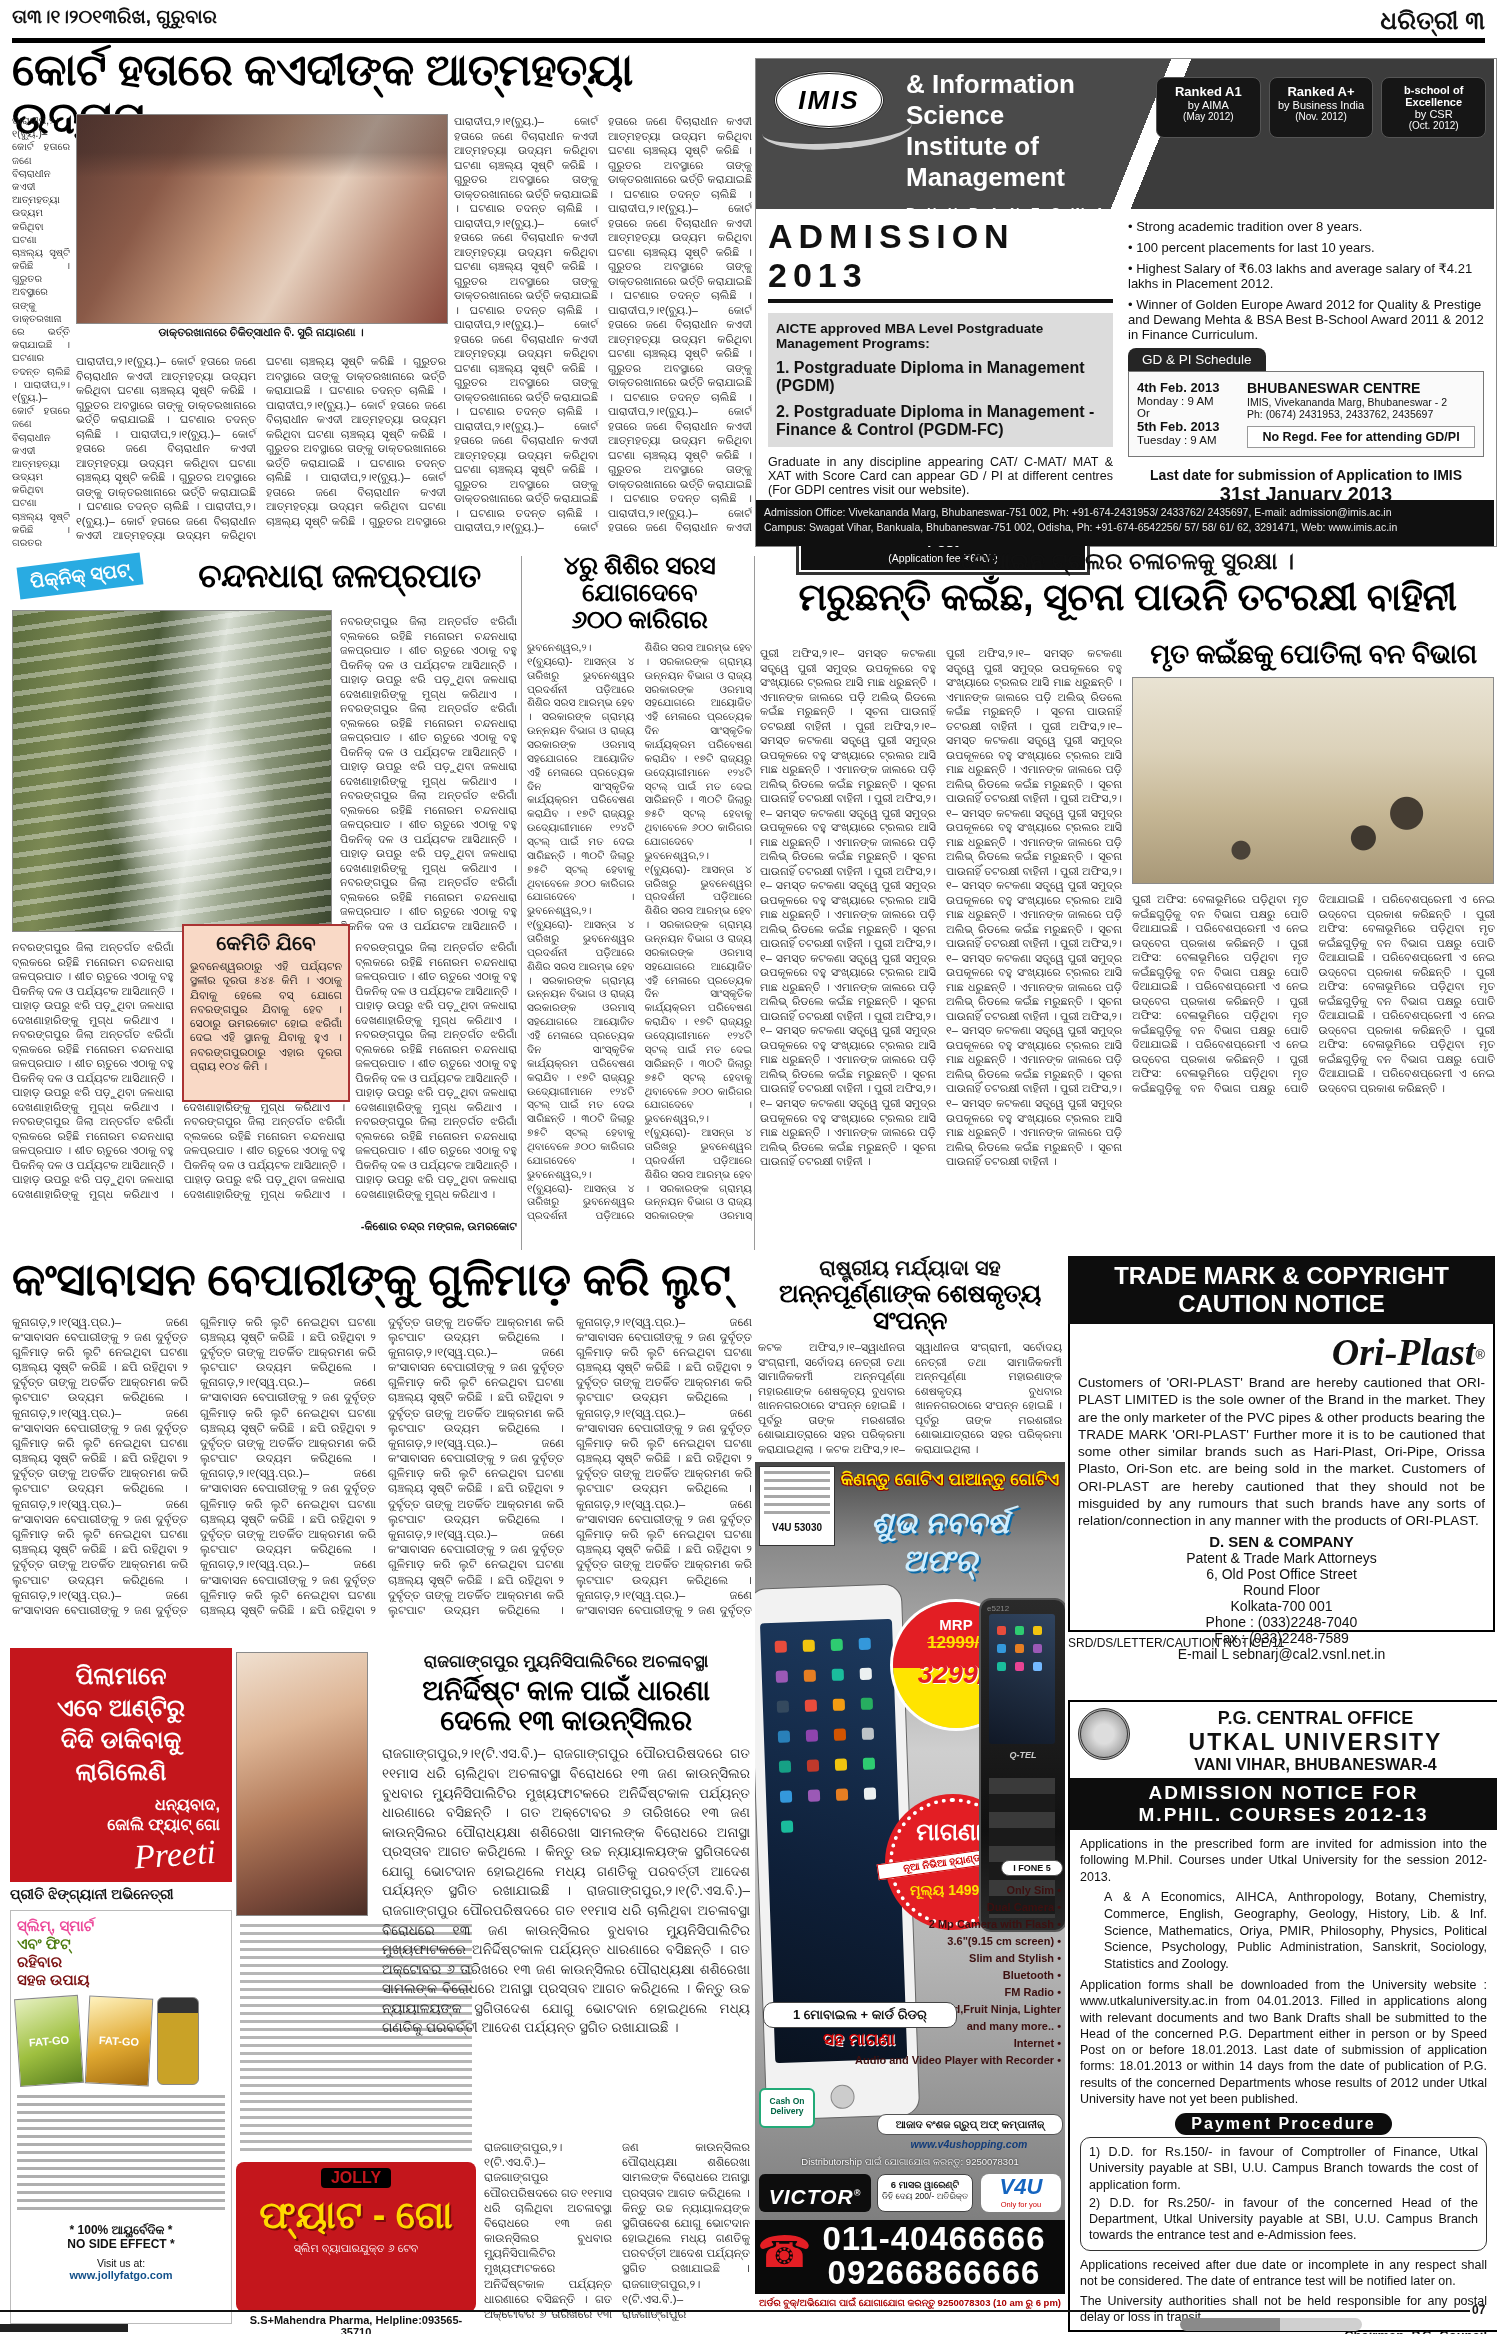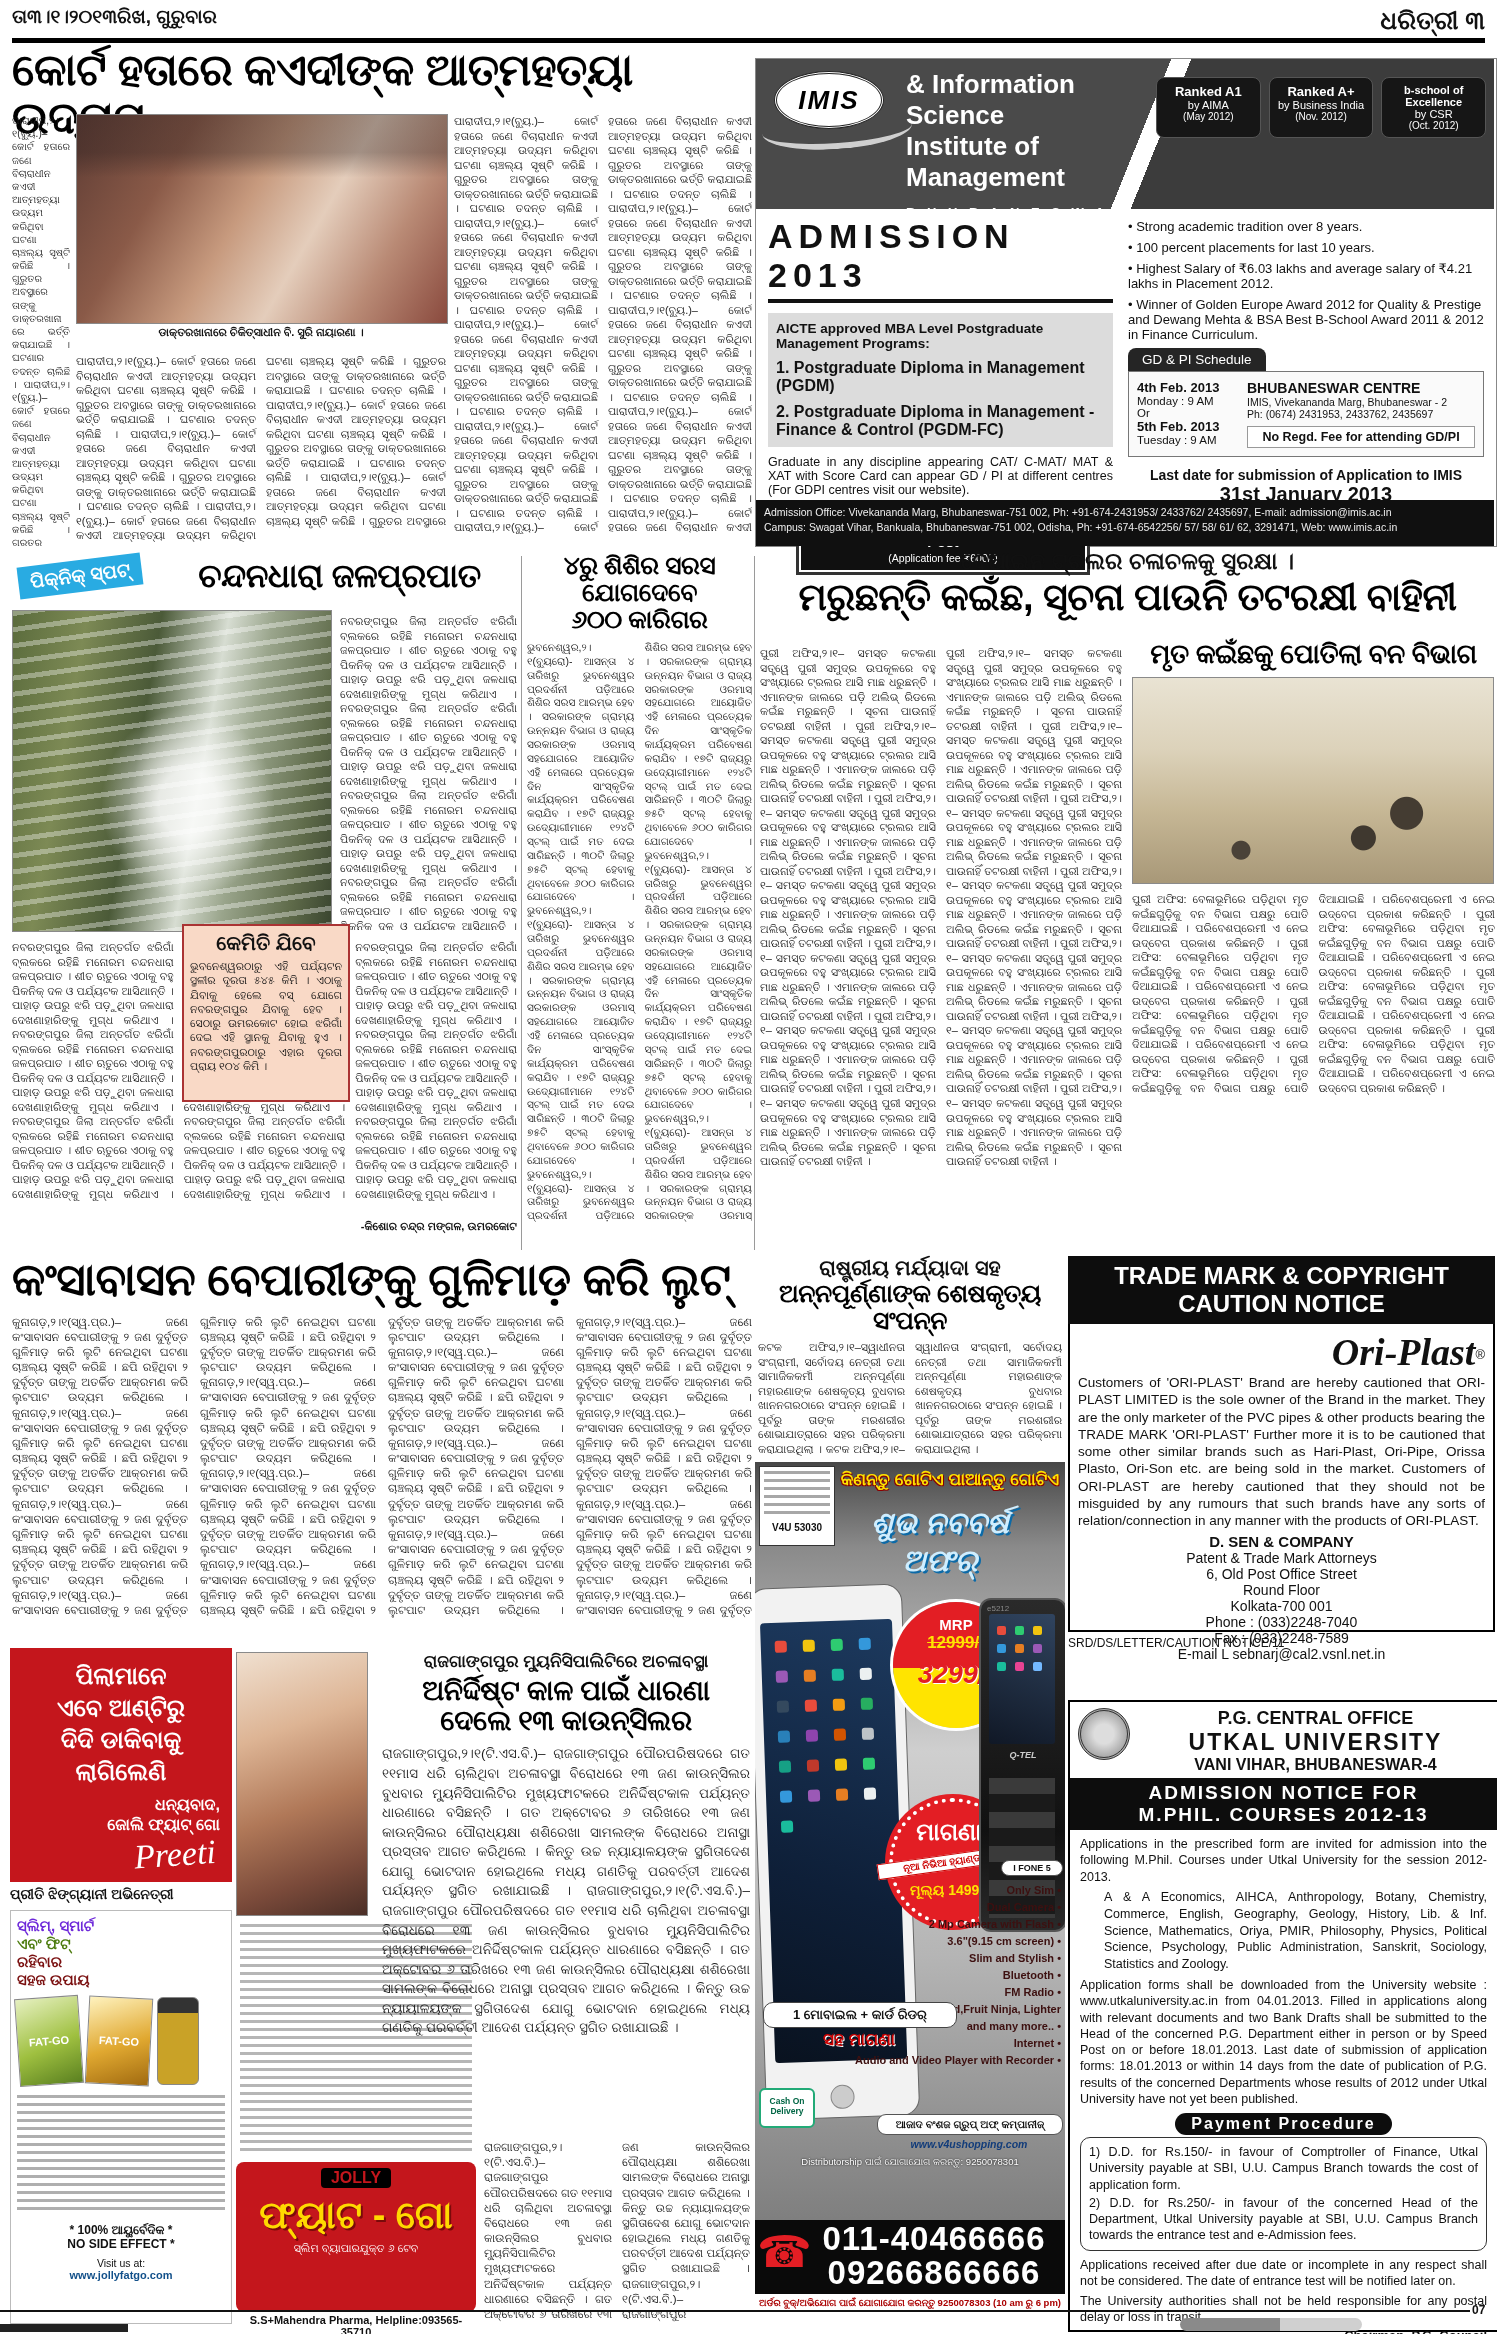--- a/index.html
+++ b/index.html
@@ -163,21 +163,21 @@
   <div class="ctr" style="font-size:24px;font-weight:800;margin-top:4px">ଦିଦି ଡାକିବାକୁ</div>
   <div class="ctr" style="font-size:24px;font-weight:800;margin-top:4px">ଲାଗିଲେଣି</div>
   <div style="font-size:16px;font-weight:bold;text-align:right;margin:10px 12px 0 0">ଧନ୍ୟବାଦ,</div>
   <div style="font-size:16px;font-weight:bold;text-align:right;margin:2px 12px 0 0">ଜୋଲି ଫ୍ୟାଟ୍ ଗୋ</div>
   <div style="font-family:'Liberation Serif',serif;font-style:italic;font-size:34px;text-align:right;margin:6px 16px 0 0;transform:rotate(-4deg)">Preeti</div>
 </div>
 <div class="abs cap" style="left:10px;top:1886px;width:222px;font-size:14px;text-align:left">ପ୍ରୀତି ଝିଙ୍ଗ୍ୟାନୀ ଅଭିନେତ୍ରୀ</div>
 <div class="abs photo" style="left:236px;top:1652px;width:130px;height:262px;background:linear-gradient(160deg,#f0e0d0,#ddb494 30%,#b07858 58%,#7a4a3a 82%,#4a2e26)"></div>
 
 <div class="abs" style="left:10px;top:1910px;width:222px;height:414px;border:1px solid #bbb;padding:6px;box-sizing:border-box">
-  <div style="font-size:15px;font-weight:800;color:#6d28d9">ସ୍ଲିମ୍, ସ୍ମାର୍ଟ</div>
+  <div style="font-size:15px;font-weight:800;color:#ec4899">ସ୍ଲିମ୍, ସ୍ମାର୍ଟ</div>
   <div style="font-size:15px;font-weight:800;color:#4d7c0f">ଏବଂ ଫିଟ୍</div>
   <div style="font-size:15px;font-weight:800;color:#7a1010">ରହିବାର</div>
   <div style="font-size:15px;font-weight:800;color:#7a1010">ସହଜ ଉପାୟ</div>
   <div style="display:flex;gap:6px;margin-top:8px">
     <div style="width:62px;height:86px;background:linear-gradient(160deg,#e6f0c0,#9fc040 55%,#5a8020);color:#fff;font-weight:800;font-size:11px;display:flex;align-items:center;justify-content:center;border:1px solid #888;transform:rotate(-4deg)">FAT-GO</div>
     <div style="width:62px;height:86px;background:linear-gradient(160deg,#fff3c0,#e0a830 55%,#a06a10);color:#fff;font-weight:800;font-size:11px;display:flex;align-items:center;justify-content:center;border:1px solid #888;transform:rotate(3deg)">FAT-GO</div>
     <div style="width:40px;height:86px;background:linear-gradient(180deg,#333 0 18%,#c9a227 18% 100%);border-radius:6px;border:1px solid #888"></div>
   </div>
   <div class="tinylines" style="margin-top:10px;height:120px;opacity:.55"></div>
   <div class="ctr" style="font-size:12px;font-weight:800;margin-top:8px">* 100% ଆୟୁର୍ବେଦିକ *</div>
@@ -254,20 +254,31 @@
   <div class="abs ctr" style="left:246px;top:398px;width:60px;background:#fff;border:1px solid #555;border-radius:8px;font-size:9px;font-weight:bold;padding:2px 0">I FONE 5</div>
 
   <div class="abs ctr" style="left:8px;top:540px;width:192px;background:#fff;border:1px solid #444;border-radius:10px;font-size:13px;font-weight:800;padding:4px 0">1 ମୋବାଇଲ + କାର୍ଡ ରିଡର୍</div>
   <div class="abs ctr" style="left:8px;top:568px;width:192px;color:#c00;font-size:17px;font-weight:800;text-shadow:1px 1px 0 #fff">ସହ ମାଗଣା</div>
 
   <div class="abs ctr" style="left:4px;top:626px;width:56px;height:40px;background:#fff;border:2px solid #2a7;border-radius:6px;font-size:8.5px;font-weight:bold;padding-top:6px;box-sizing:border-box;color:#064">Cash On Delivery</div>
   <div class="abs ctr" style="left:122px;top:652px;width:184px;background:#fff;border:1px solid #555;border-radius:9px;font-size:10.5px;font-weight:bold;padding:3px 0">ଆଜାଦ ବଂଶଜ ଗ୍ରୁପ୍ ଅଫ୍ କମ୍ପାନୀଜ୍</div>
   <div class="abs ctr" style="left:122px;top:676px;width:184px;color:#123c7a;font-size:10.5px;font-weight:bold;font-style:italic">www.v4ushopping.com</div>
   <div class="abs ctr" style="left:0;top:694px;width:310px;color:#fff;font-size:9.5px;text-shadow:0 0 2px #000">Distributorship ପାଇଁ ଯୋଗାଯୋଗ କରନ୍ତୁ: 9250078301</div>
 
+  <div class="abs" style="left:0;top:710px;width:310px;height:46px">
+    <div class="victor abs ctr" style="left:4px;top:2px;width:112px;height:38px;background:#0d0d0d;color:#fff;font-size:21px;font-weight:800;font-style:italic;border-radius:6px;line-height:38px;letter-spacing:1px">VICTOR</div>
+    <div class="abs ctr" style="left:122px;top:2px;width:96px;height:38px;background:#fff;border:1px solid #444;border-radius:8px;padding-top:4px;box-sizing:border-box">
+      <div style="font-size:9.5px;font-weight:bold">6 ମାସର ୱାରେଣ୍ଟି</div>
+      <div style="font-size:8.5px">ଡିହି ଦେୟ 200/- ଅତିରିକ୍ତ</div>
+    </div>
+    <div class="abs ctr" style="left:226px;top:2px;width:80px;height:38px;background:#fff;border-radius:8px">
+      <span style="color:#1565c0;font-size:22px;font-weight:800;font-style:italic">V4U</span>
+      <div style="color:#c00;font-size:7.5px">Only for you</div>
+    </div>
+  </div>
 
   <div class="abs" style="left:0;top:758px;width:310px;height:74px;background:#0a0a0a">
     <div class="abs" style="left:2px;top:6px;font-size:44px;color:#e31e24">☎</div>
     <div class="abs" style="left:52px;top:2px;width:254px;text-align:center">
       <div style="color:#fff;font-weight:800;font-size:33px;line-height:1.02;letter-spacing:1px">011-40466666</div>
       <div style="color:#fff;font-weight:800;font-size:33px;line-height:1.02;letter-spacing:1px">09266866666</div>
     </div>
   </div>
   <div class="abs ctr" style="left:0;top:832px;width:310px;height:18px;background:#fff;color:#a00;font-size:9.5px;font-weight:bold;padding-top:3px;box-sizing:border-box">ଅର୍ଡର ବୁକ୍/ଅଭିଯୋଗ ପାଇଁ ଯୋଗାଯୋଗ କରନ୍ତୁ 9250078303 (10 am ରୁ 6 pm)</div>
 </div>

